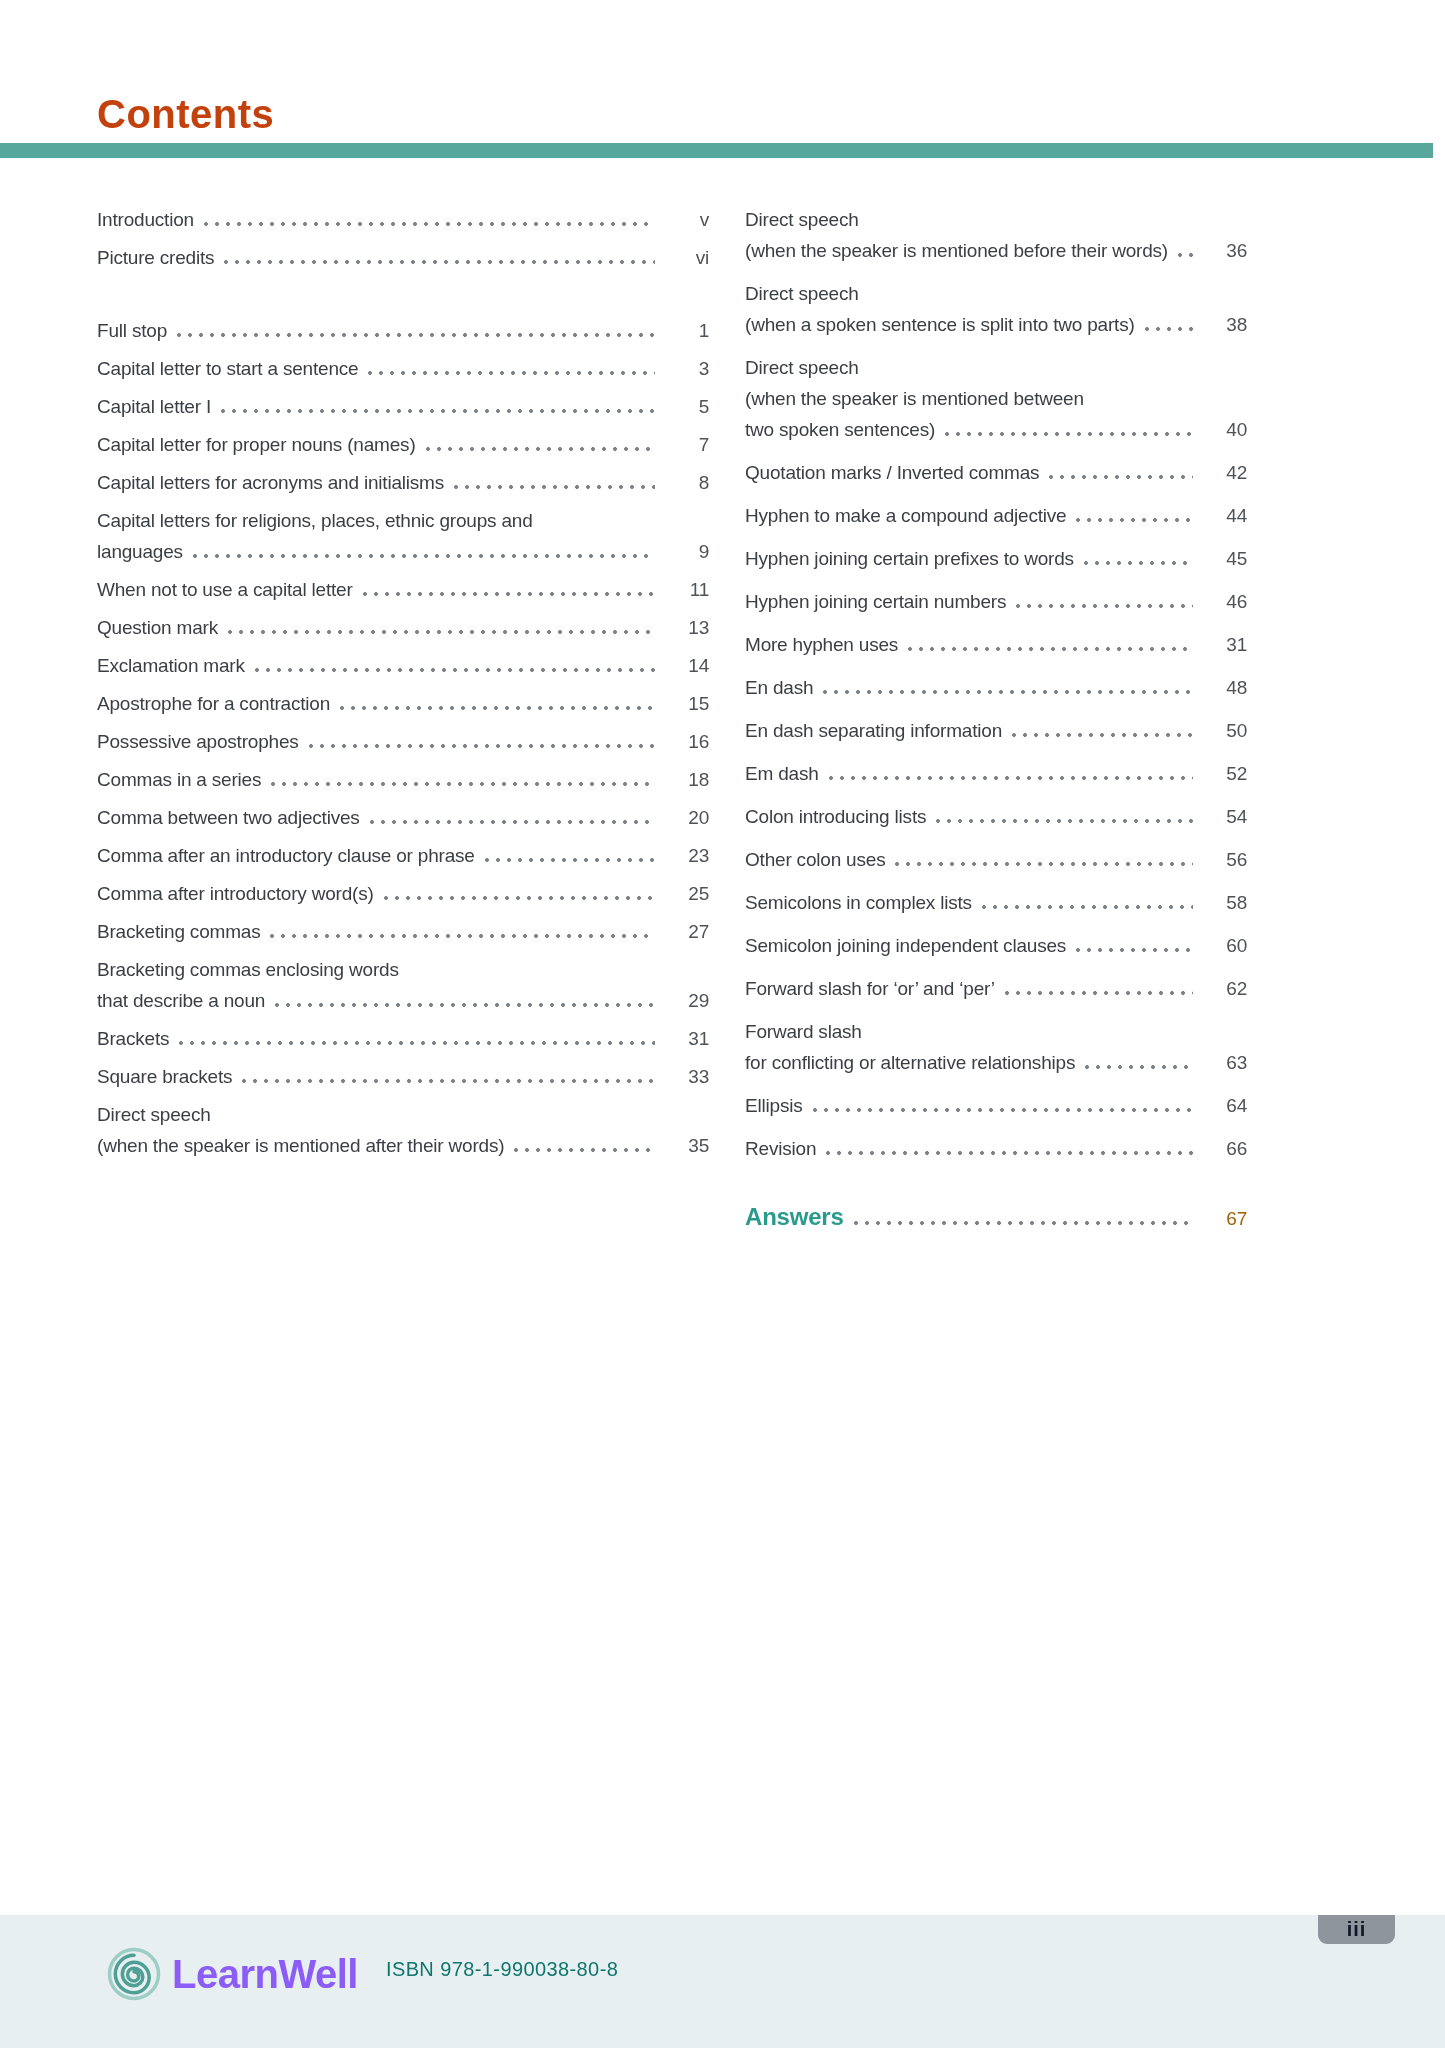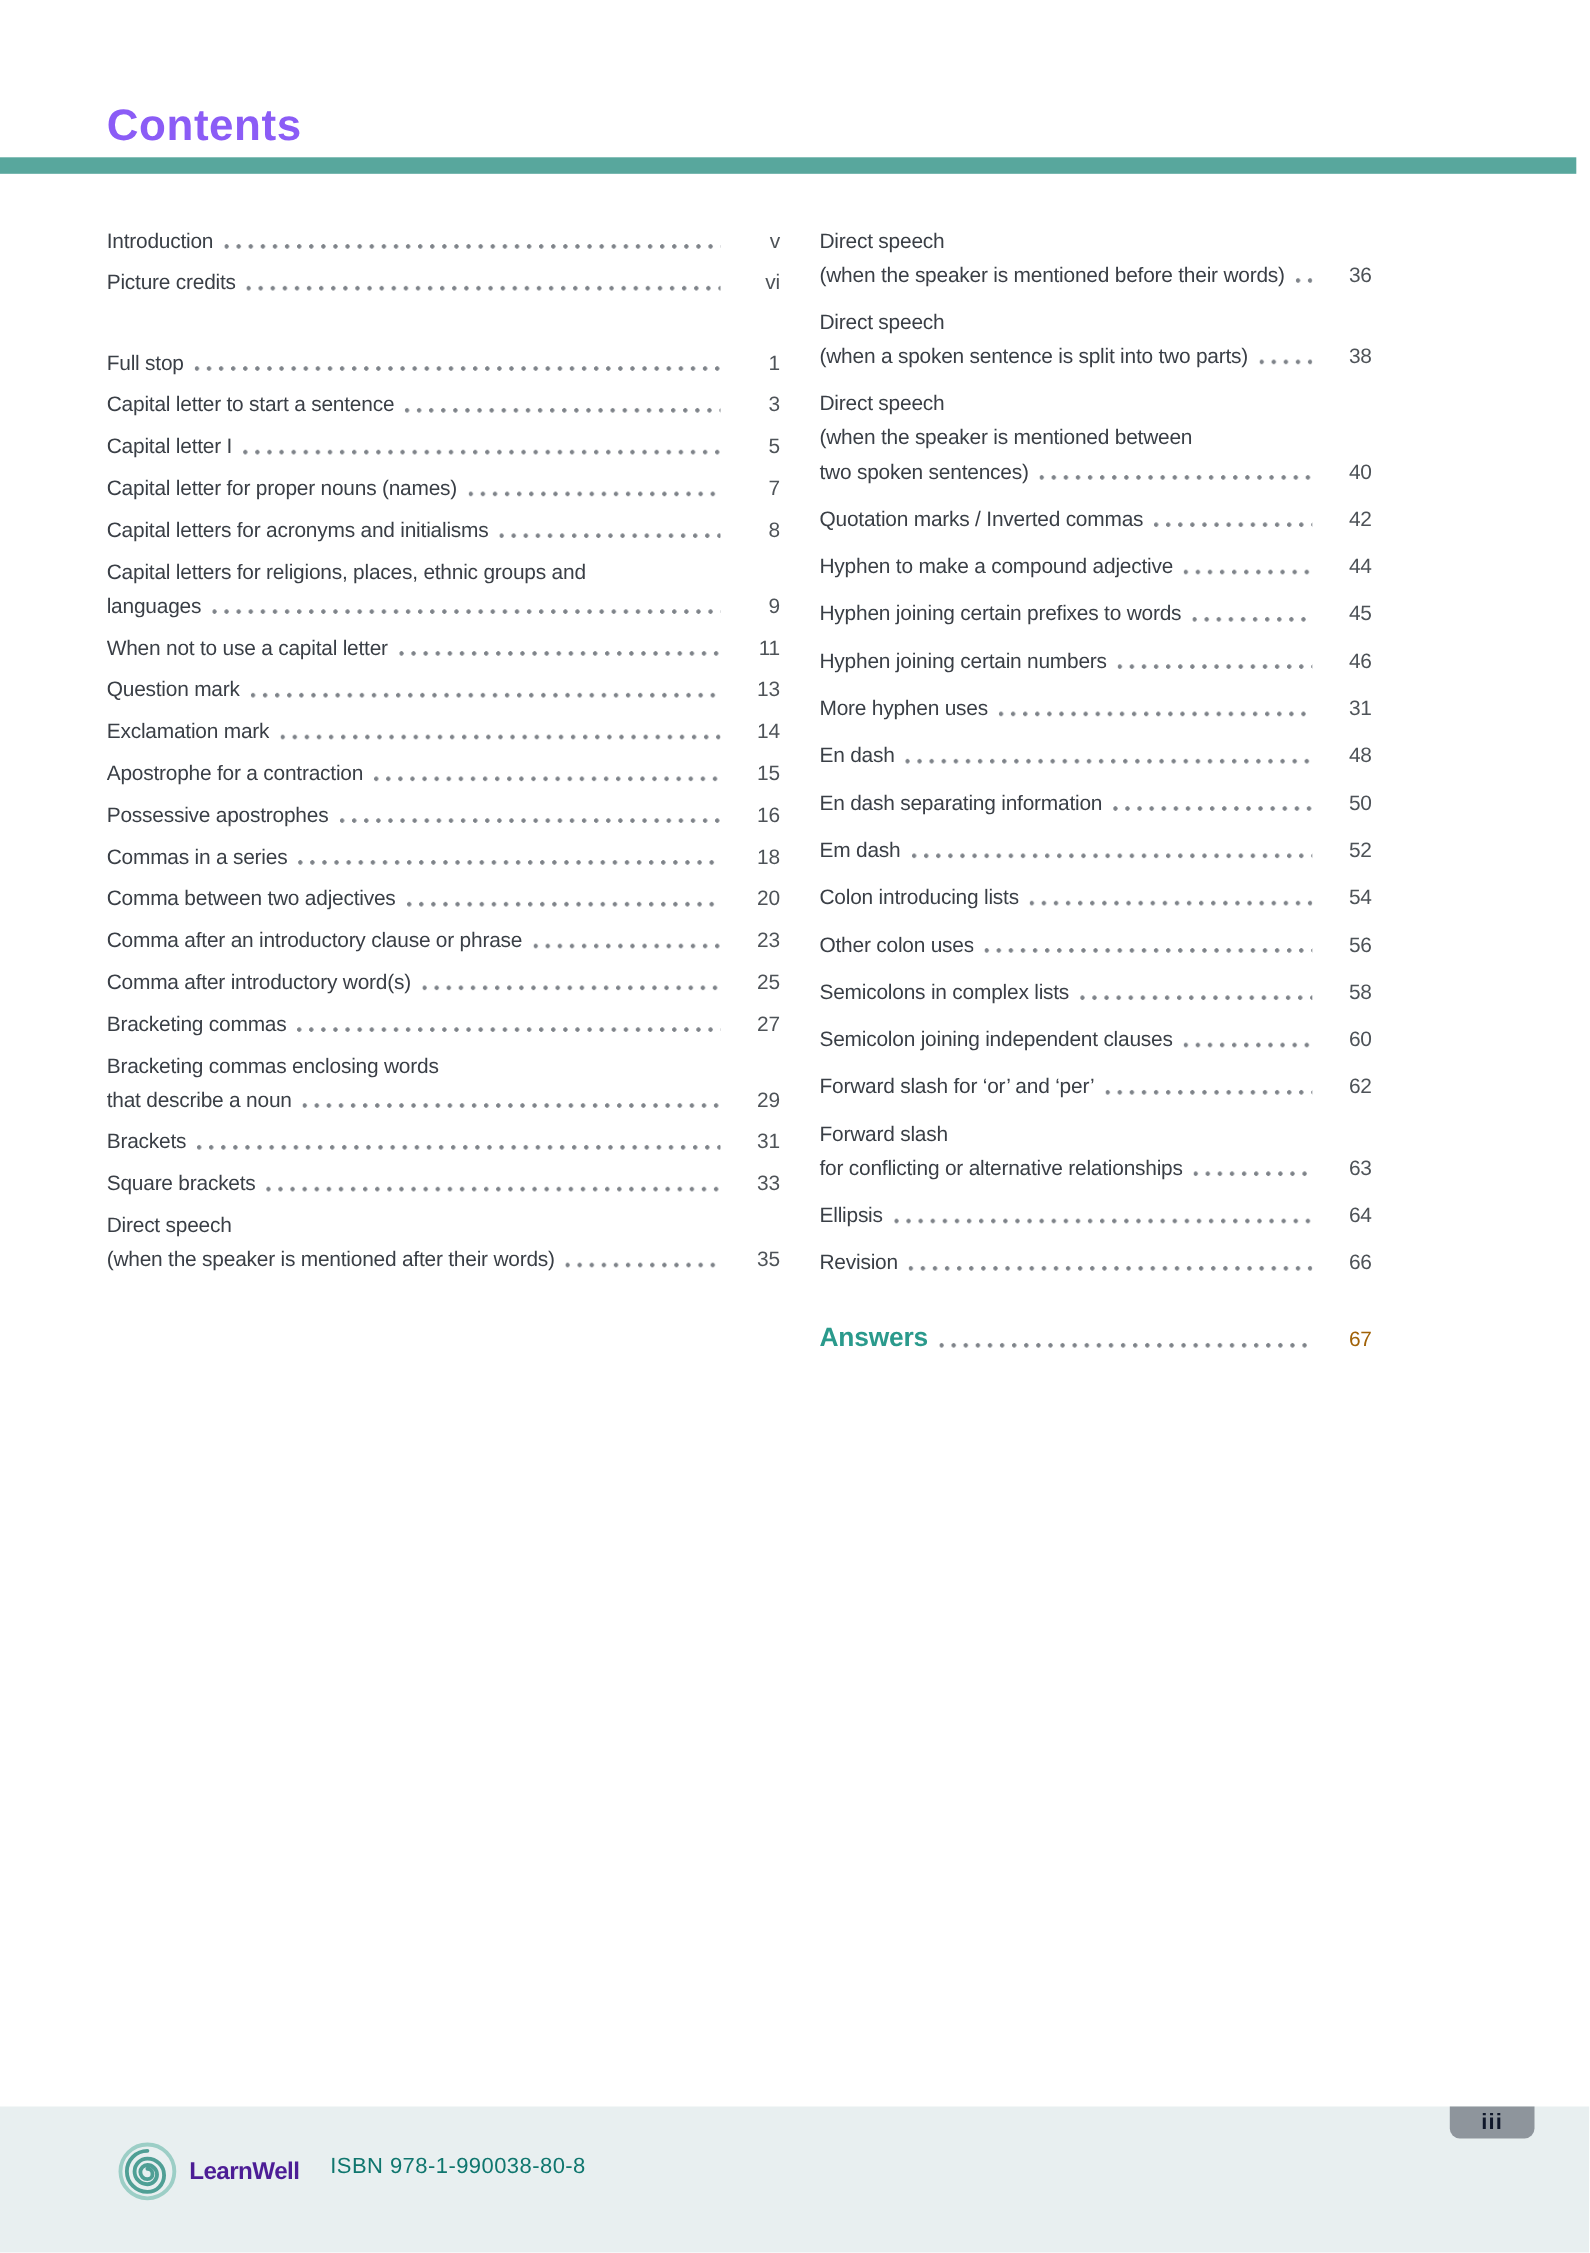--- a/index.html
+++ b/index.html
@@ -2,21 +2,21 @@
 <html><head>
 <meta charset="utf-8">
 <style>
   html,body{margin:0;padding:0;background:#ffffff;}
   .page{
     position:relative;width:1445px;height:2048px;background:#ffffff;
     font-family:"Liberation Sans", sans-serif;overflow:hidden;
   }
   .title{
     position:absolute;left:97px;top:92px;font-size:40px;font-weight:bold;
-    color:#8b5cf6;letter-spacing:0.5px;
+    color:#c2410c;letter-spacing:0.5px;
   }
   .accent-bar{
     position:absolute;left:0;top:143px;width:1433px;height:15px;background:#58a79d;
   }
   .toc{position:absolute;left:97px;top:204px;display:flex;}
   .col{display:flex;flex-direction:column;}
   .col-left{width:612px;margin-right:36px;}
   .col-right{width:502px;}
   .toc-entry{
     margin-bottom:7px;color:#3a3f46;font-size:19px;line-height:31px;
@@ -38,21 +38,21 @@
   .toc-entry.answers{color:#2a9a8c;font-weight:bold;font-size:24px;}
   .toc-entry.answers .pagenum{color:#a16207;font-weight:normal;}
   .footer{
     position:absolute;left:0;top:1915px;width:1445px;height:133px;background:#e8eff0;
   }
   .brand{
     position:absolute;left:106px;top:1946px;display:flex;align-items:center;
   }
   .brand-icon{width:56px;height:56px;flex:0 0 auto;}
   .brand-name{
-    font-size:22px;font-weight:600;color:#4c1d95;letter-spacing:-0.5px;margin-left:10px;
+    font-size:40px;font-weight:600;color:#8b5cf6;letter-spacing:-0.5px;margin-left:10px;
   }
   .isbn{
     margin-left:28px;font-size:20px;color:#0f766e;letter-spacing:0.4px;
     position:relative;top:-5px;
   }
   .page-badge{
     position:absolute;left:1318px;top:1915px;width:77px;height:29px;
     background:#8e959c;border-radius:0 0 9px 9px;color:#0f172a;
     font-size:20px;font-weight:bold;display:flex;align-items:center;justify-content:center;
     letter-spacing:1px;

